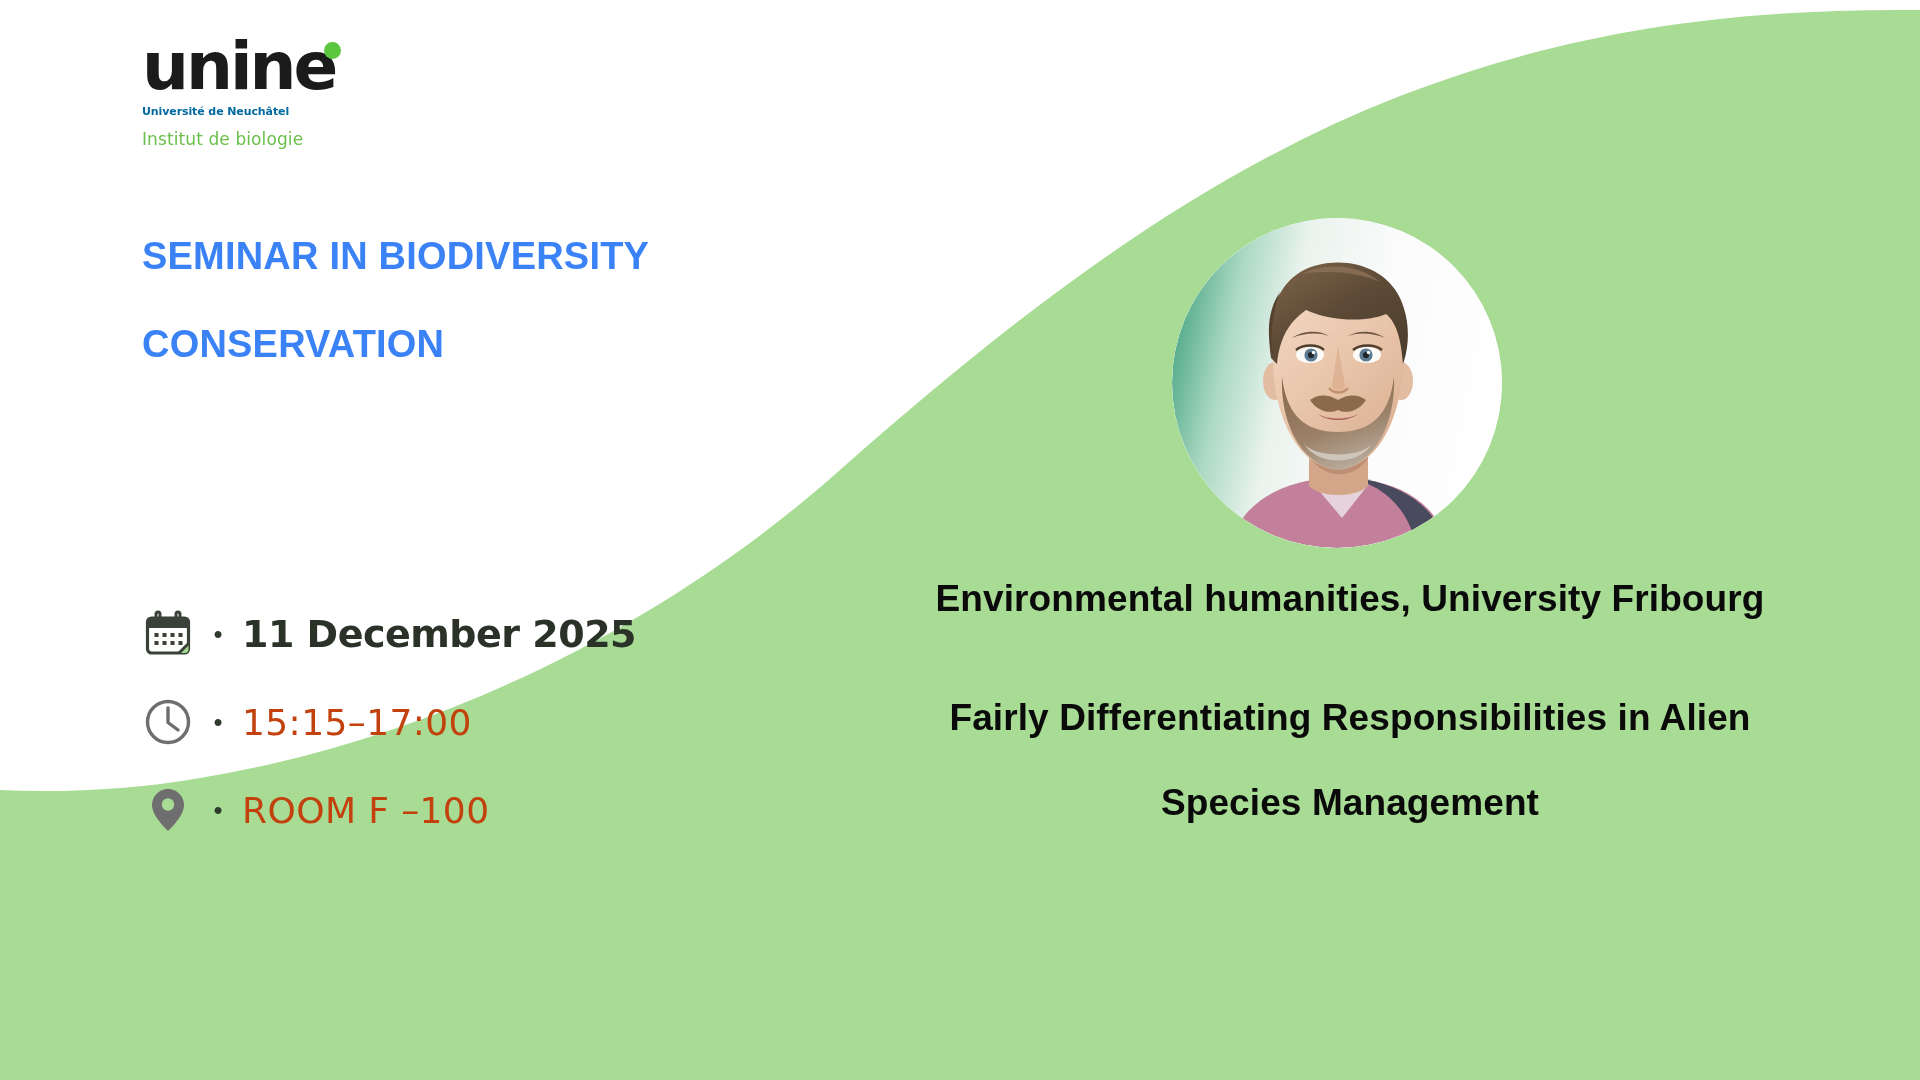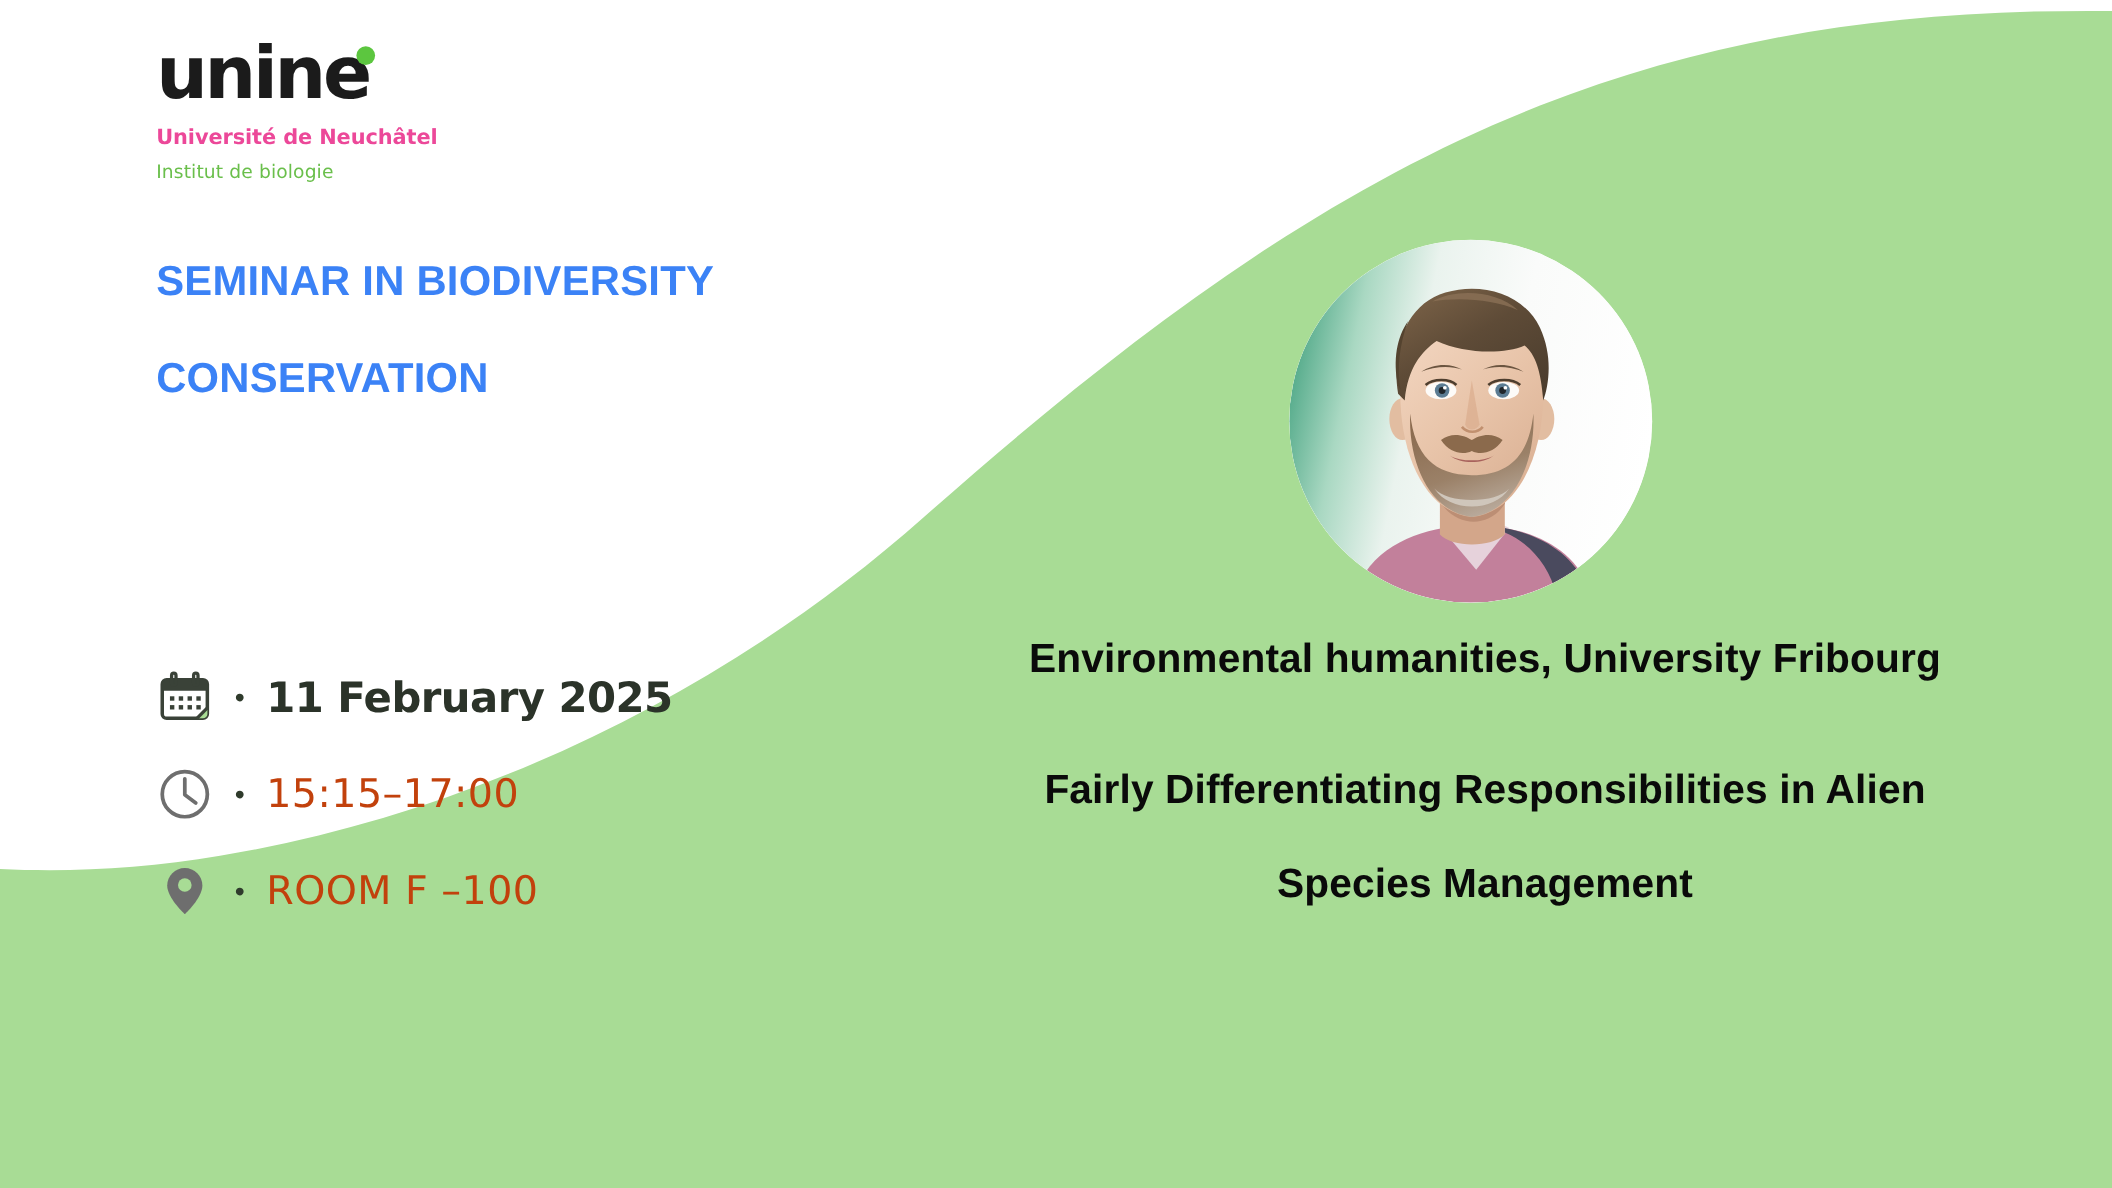--- a/index.html
+++ b/index.html
@@ -57,24 +57,24 @@
     width: 17px;
     height: 17px;
     border-radius: 50%;
     background: #5CC63F;
     left: 182px;
     top: 6px;
   }
   #logo-university {
     font-family: "DejaVu Sans", sans-serif;
     font-weight: 700;
-    font-size: 19px;
-    color: #ec4899;
+    font-size: 11px;
+    color: #0369a1;
     letter-spacing: -0.1px;
-    margin-top: 18px;
+    margin-top: 8px;
   }
   #logo-institute {
     font-family: "DejaVu Sans", sans-serif;
     font-weight: 400;
     font-size: 17px;
     color: #6ABF4B;
     letter-spacing: 0.1px;
     margin-top: 14px;
   }
 
@@ -234,21 +234,21 @@
             <rect x="11.5" y="32" width="4" height="4"></rect>
             <rect x="19.5" y="32" width="4" height="4"></rect>
             <rect x="27.5" y="32" width="4" height="4"></rect>
             <rect x="35.5" y="32" width="4" height="4"></rect>
           </g>
           <path d="M 36 44 L 45.5 34.5 L 45.5 40 a 4 4 0 0 1 -4 4 Z" fill="#A8DC95"></path>
           <path d="M 36 44 L 45.5 34.5" stroke="#3A4238" stroke-width="3" fill="none"></path>
         </svg>
       </span>
       <span class="info-bullet">•</span>
-      <span class="info-text-date">11 February 2025</span>
+      <span class="info-text-date">11 December 2025</span>
     </div>
 
     <div class="info-row">
       <span class="info-icon">
         <svg width="50" height="50" viewBox="0 0 50 50" xmlns="http://www.w3.org/2000/svg">
           <circle cx="25" cy="25" r="20.5" fill="none" stroke="#6E6E6E" stroke-width="3.4"></circle>
           <path d="M 25 11 L 25 25.5 L 35 33" fill="none" stroke="#6E6E6E" stroke-width="3.4" stroke-linecap="round" stroke-linejoin="round"></path>
         </svg>
       </span>
       <span class="info-bullet">•</span>

